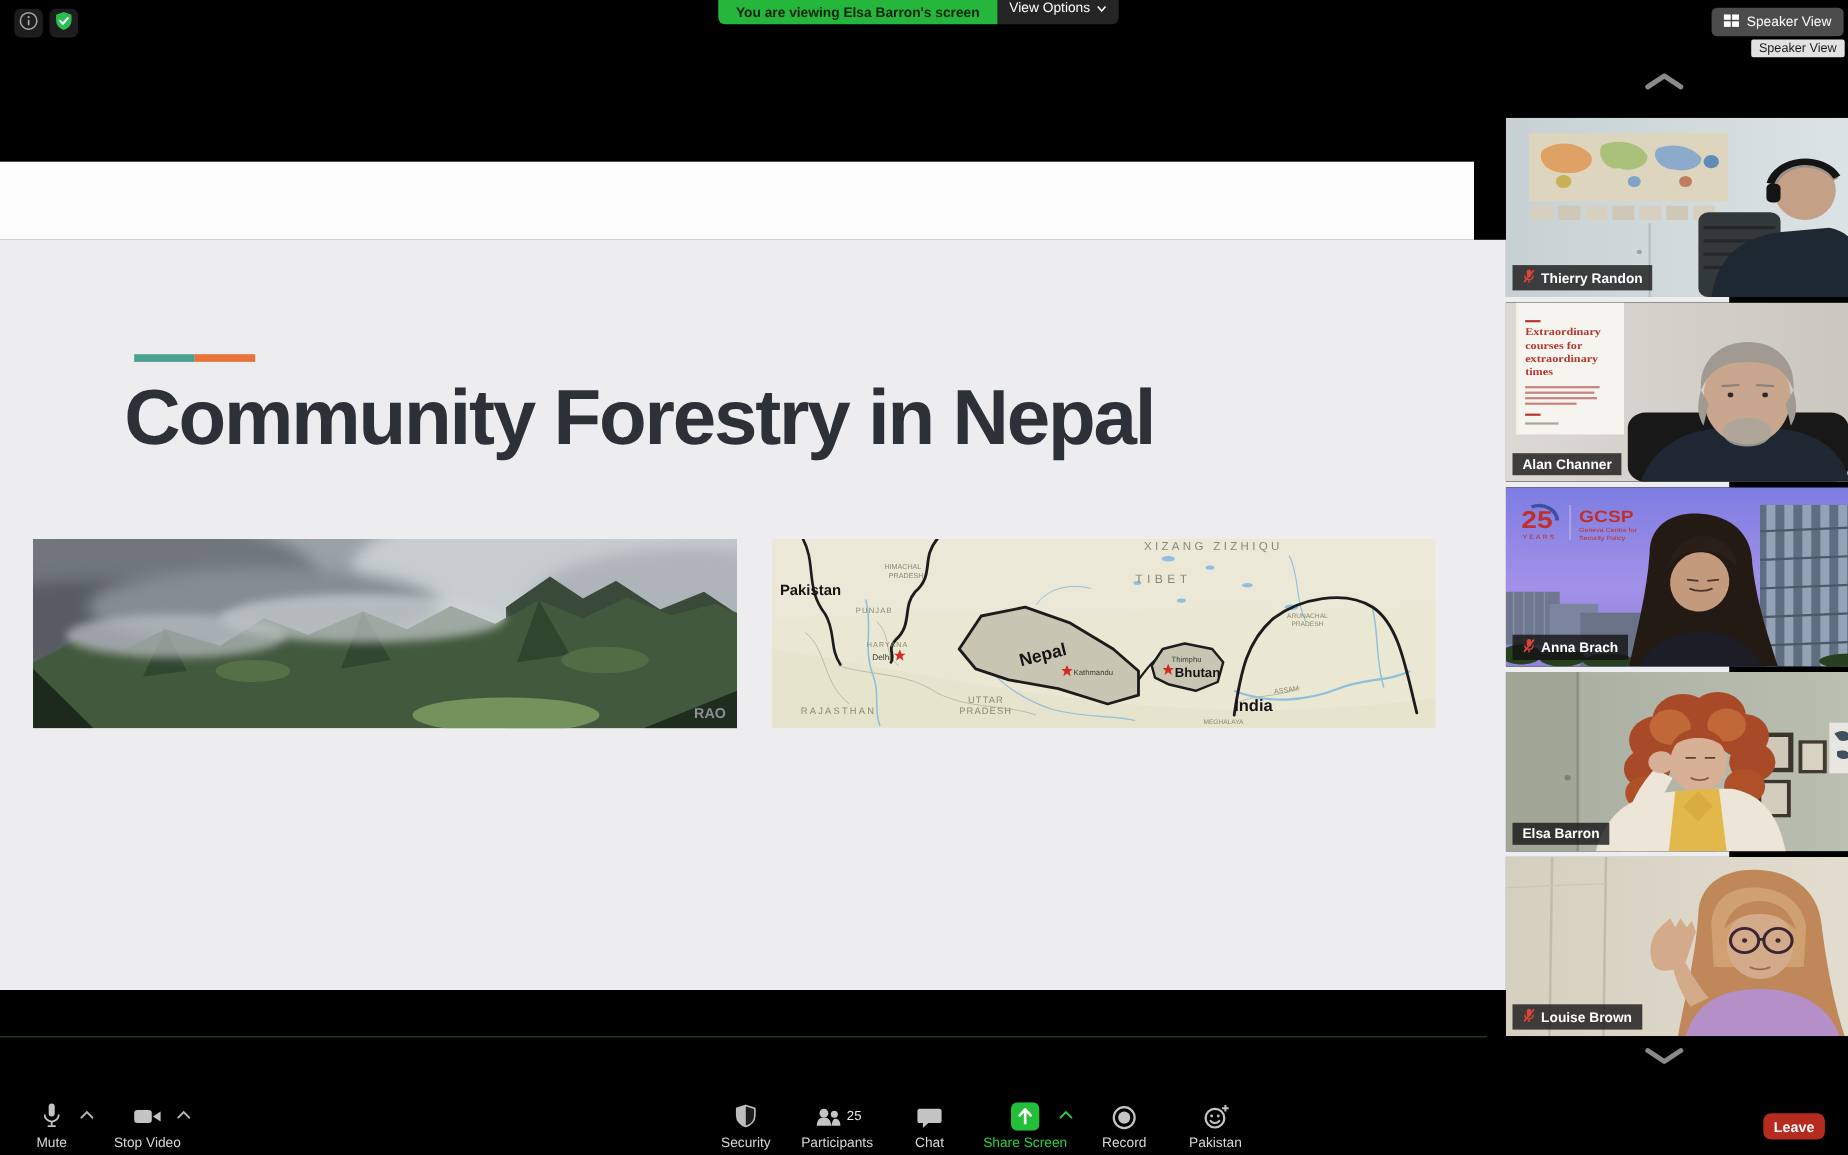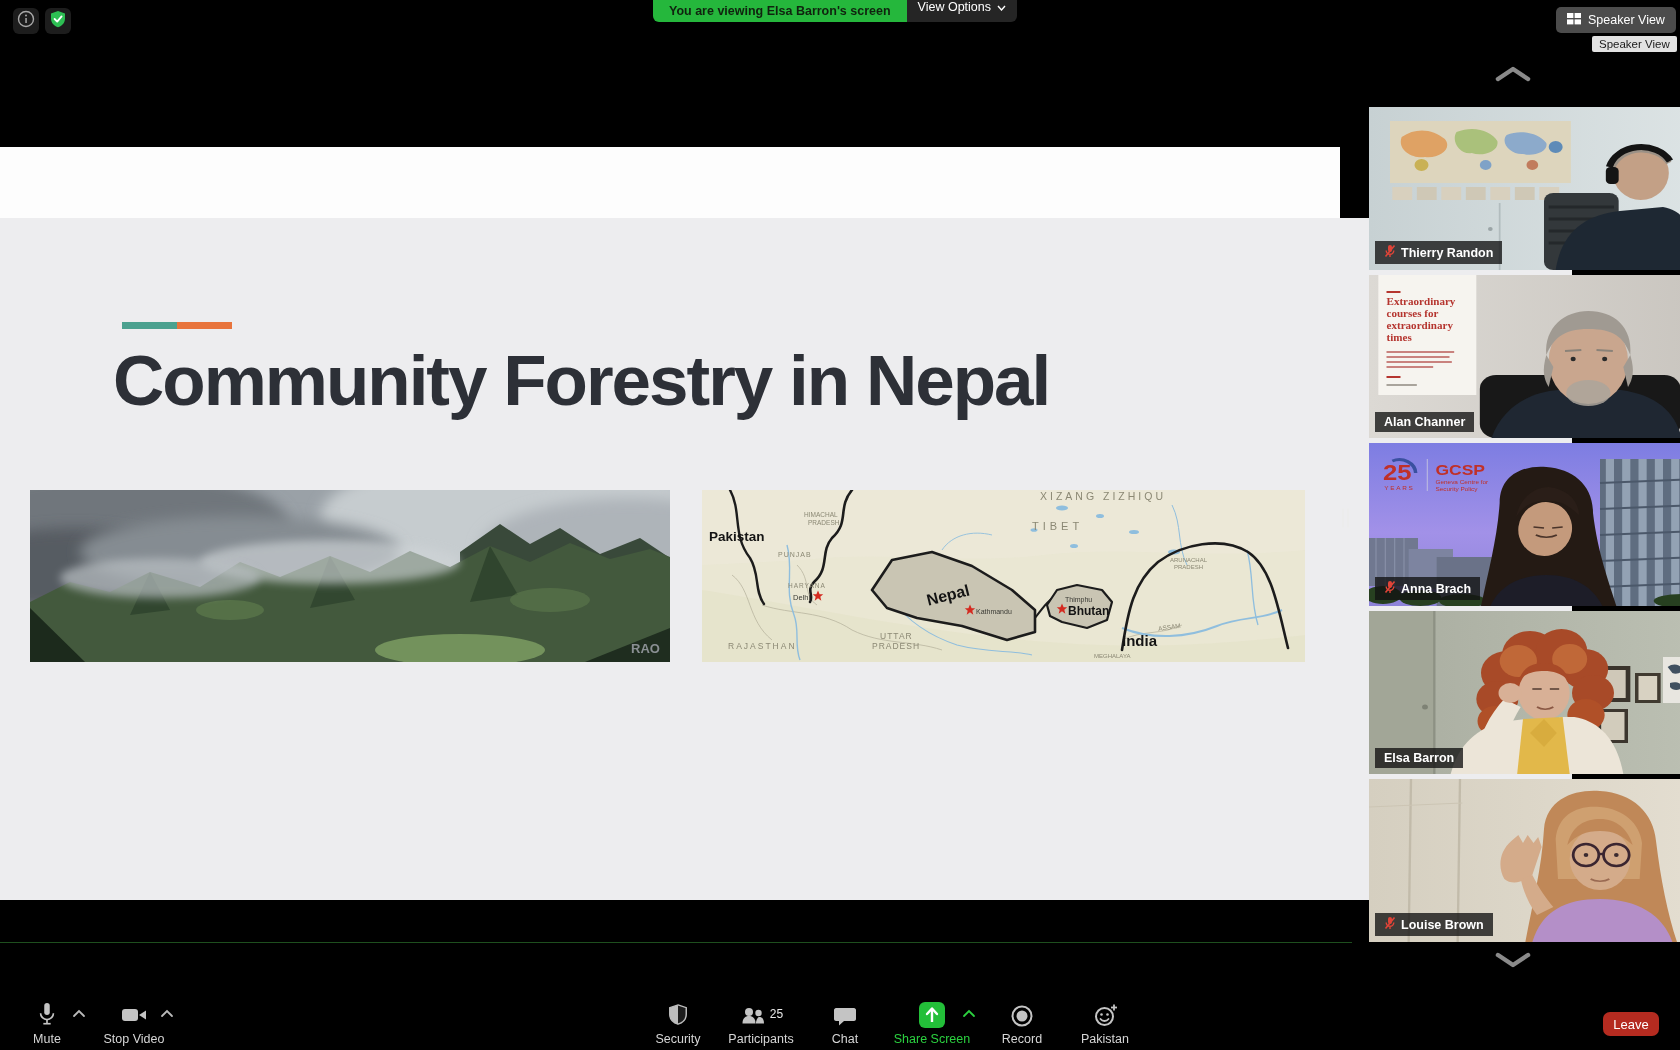--- a/index.html
+++ b/index.html
@@ -50,21 +50,21 @@
         font-size:12.5px; font-weight:700; padding:3px 9px; display:flex; align-items:center; gap:5px; }
   .chev { position:absolute; left:1494px; width:38px; height:16px; }
 
   
   .tbtn { position:absolute; top:1002px; display:flex; flex-direction:column; align-items:center;
           gap:4px; color:#d6d6d6; font-size:12.5px; cursor:pointer; }
   .tbtn .ic { height:26px; display:flex; align-items:flex-end; justify-content:center; }
   .tbtn.green { color:#2bd03f; }
   .smallchev { position:absolute; top:1009px; width:14px; height:9px; cursor:pointer; }
   #leaveBtn { position:absolute; left:1603px; top:1012px; width:56px; height:24px; background:#b52b20;
-        border-radius:7px; color:#fff; font-size:13px; font-weight:400; display:flex;
+        border-radius:7px; color:#fff; font-size:13px; font-weight:700; display:flex;
         align-items:center; justify-content:center; cursor:pointer; }
   .pcount { font-size:12px; color:#e8e8e8; font-weight:400; position:relative; top:-7px; left:1px; }
 </style>
 </head>
 <body>
 
 <div id="stage">
 
   <div class="sq" style="left:13px">
     <span>

